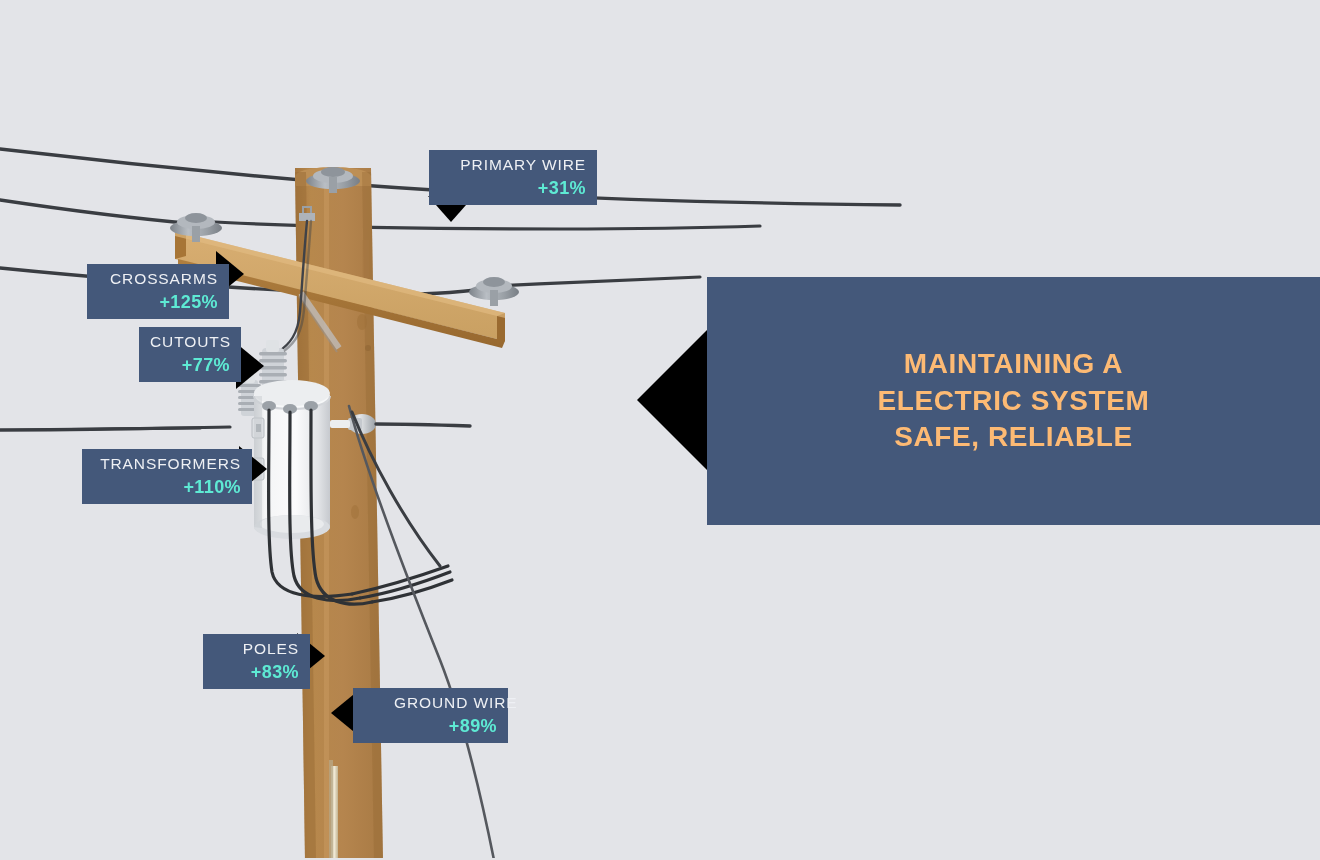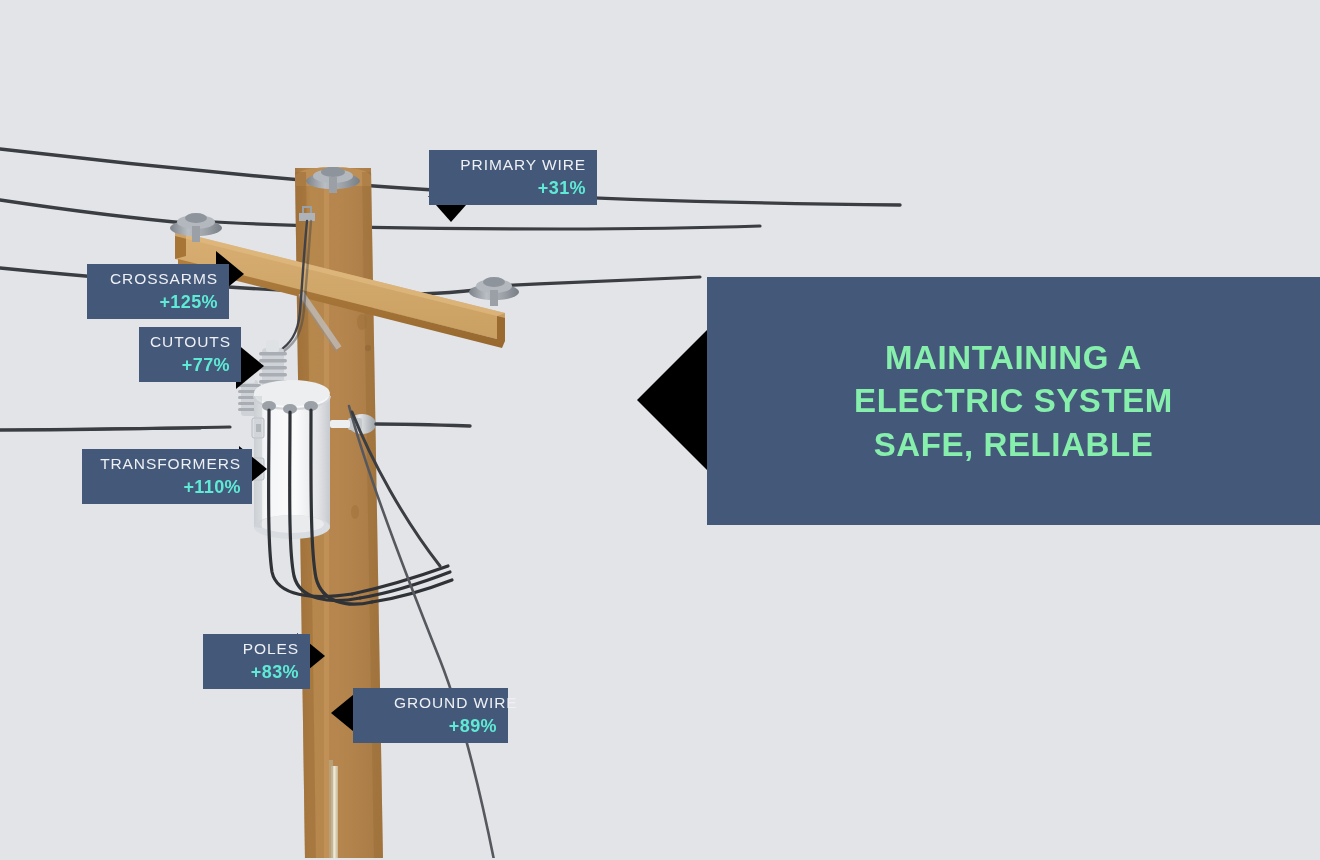--- a/index.html
+++ b/index.html
@@ -90,22 +90,22 @@
     height: 248px;
     background: #44587a;
     z-index: 30;
     display: flex;
     flex-direction: column;
     justify-content: center;
     align-items: center;
   }
   #banner .bline {
     display: block;
-    color: #86efac;
-    font-size: 33px;
+    color: #fdba74;
+    font-size: 28px;
     font-weight: 700;
     letter-spacing: 0.6px;
     line-height: 1.32;
     text-align: center;
     white-space: nowrap;
   }
   #banner-arrow {
     position: absolute;
     left: 637px;
     top: 330px;

